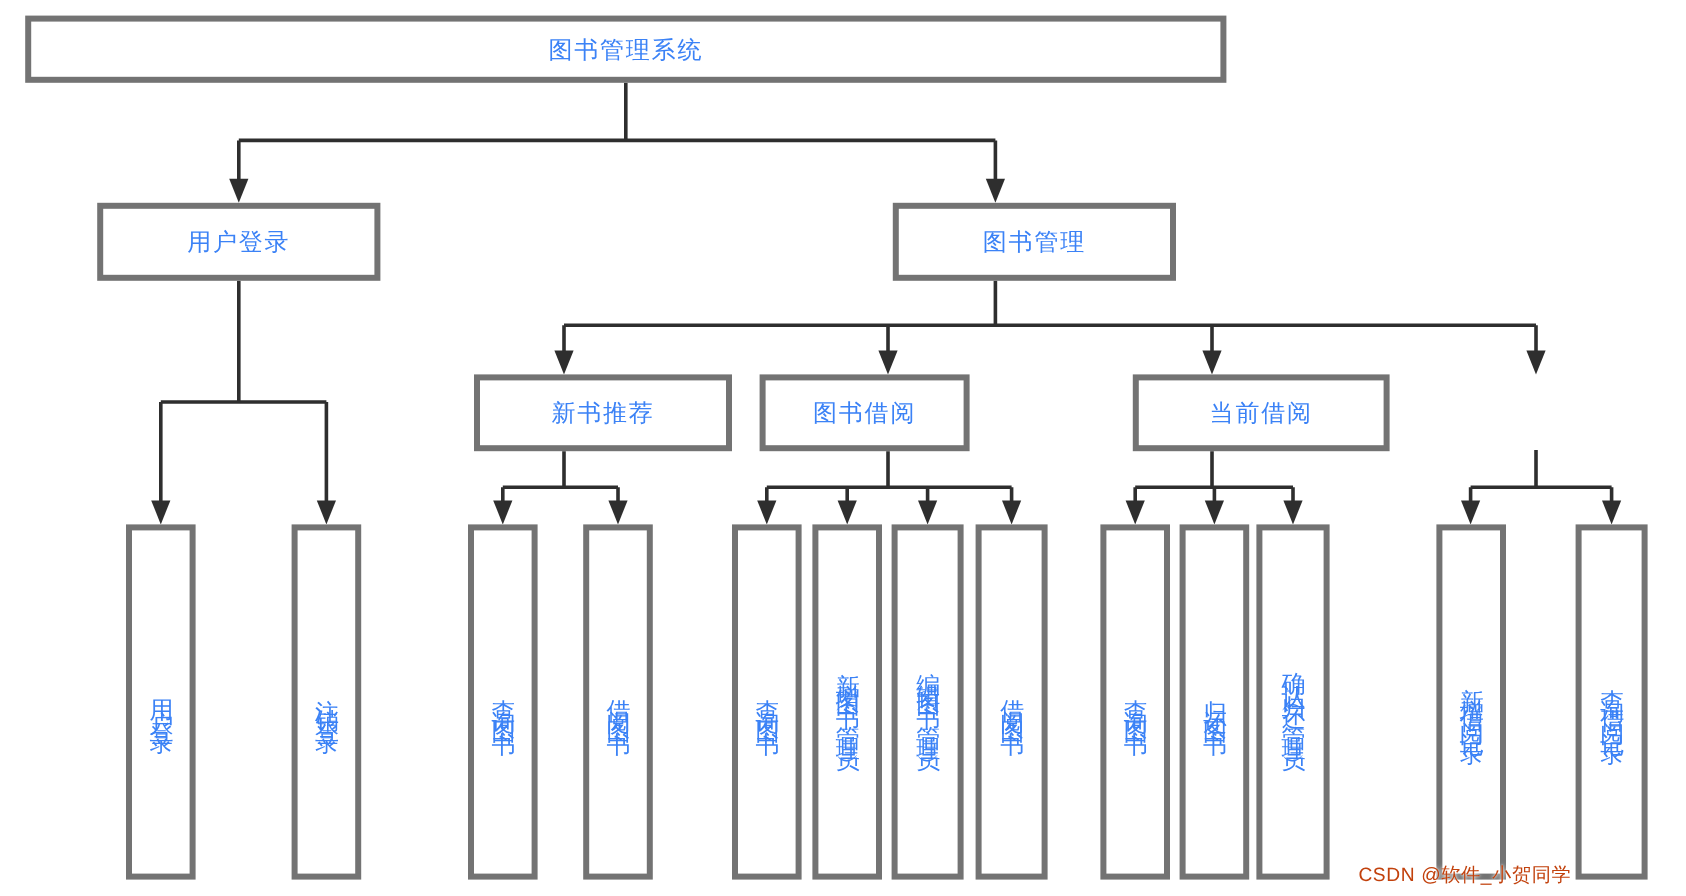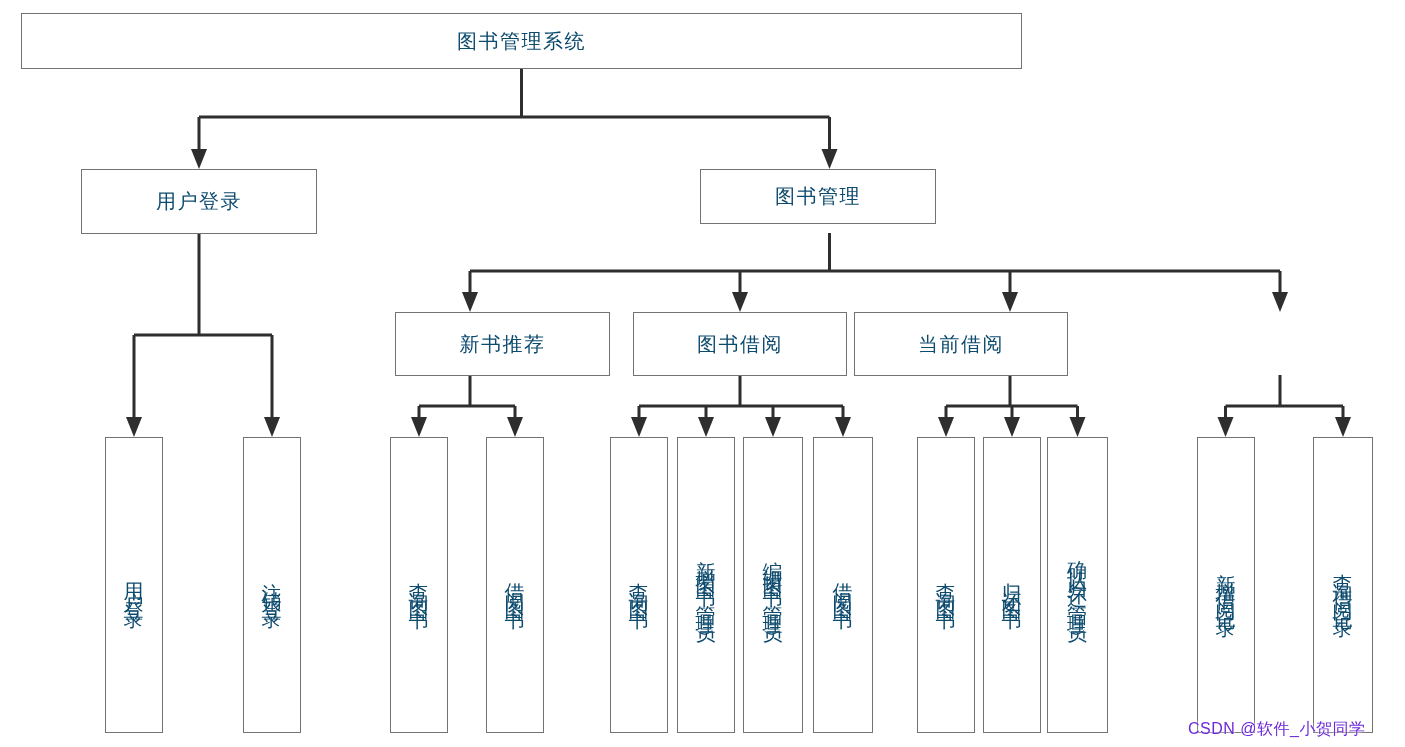--- a/index.html
+++ b/index.html
@@ -17,48 +17,48 @@
   }
   #connectors {
     position: absolute;
     left: 0;
     top: 0;
     z-index: 0;
   }
   .node {
     position: absolute;
     box-sizing: border-box;
-    border: 1px solid #737373;
+    border: 5px solid #737373;
     background: #ffffff;
     display: flex;
     align-items: center;
     justify-content: center;
     z-index: 1;
-    color: #0c4a6e;
+    color: #3b82f6;
   }
   .hbox span {
     font-size: 20px;
     letter-spacing: 1.5px;
     white-space: nowrap;
   }
   .vbox span {
     writing-mode: vertical-rl;
     text-orientation: mixed;
     font-size: 20px;
     letter-spacing: 9px;
     line-height: 1;
     white-space: nowrap;
   }
   .watermark {
     position: absolute;
-    left: 1188px;
+    left: 1132px;
     top: 719px;
     z-index: 2;
     font-size: 16px;
-    color: #6d28d9;
+    color: #c2410c;
     letter-spacing: 0.5px;
     white-space: nowrap;
     text-shadow: 0 0 2px #ffffff, 0 0 4px #ffffff;
   }
   .line {
     stroke: #2e2e2e;
     stroke-width: 3;
     fill: none;
   }
   .arrowhead {
@@ -121,31 +121,31 @@
     </g>
   </svg>
 
   <div class="node hbox" style="left:21px; top:13px; width:1001px; height:56px;">
     <span>图书管理系统</span>
   </div>
 
   <div class="node hbox" style="left:81px; top:169px; width:236px; height:65px;">
     <span>用户登录</span>
   </div>
-  <div class="node hbox" style="left:700px; top:169px; width:236px; height:55px;">
+  <div class="node hbox" style="left:744px; top:169px; width:236px; height:65px;">
     <span>图书管理</span>
   </div>
 
   <div class="node hbox" style="left:363px; top:312px; width:215px; height:64px;margin-left:32px;">
     <span>新书推荐</span>
   </div>
-  <div class="node hbox" style="left:633px; top:312px; width:214px; height:64px;">
+  <div class="node hbox" style="left:633px; top:312px; width:175px; height:64px;">
     <span>图书借阅</span>
   </div>
-  <div class="node hbox" style="left:854px; top:312px; width:214px; height:64px;">
+  <div class="node hbox" style="left:944px; top:312px; width:214px; height:64px;">
     <span>当前借阅</span>
   </div>
 
   <div class="node vbox" style="left:105px; top:437px; width:58px; height:296px;">
     <span>用户登录</span>
   </div>
   <div class="node vbox" style="left:243px; top:437px; width:58px; height:296px;">
     <span>注销登录</span>
   </div>
 

